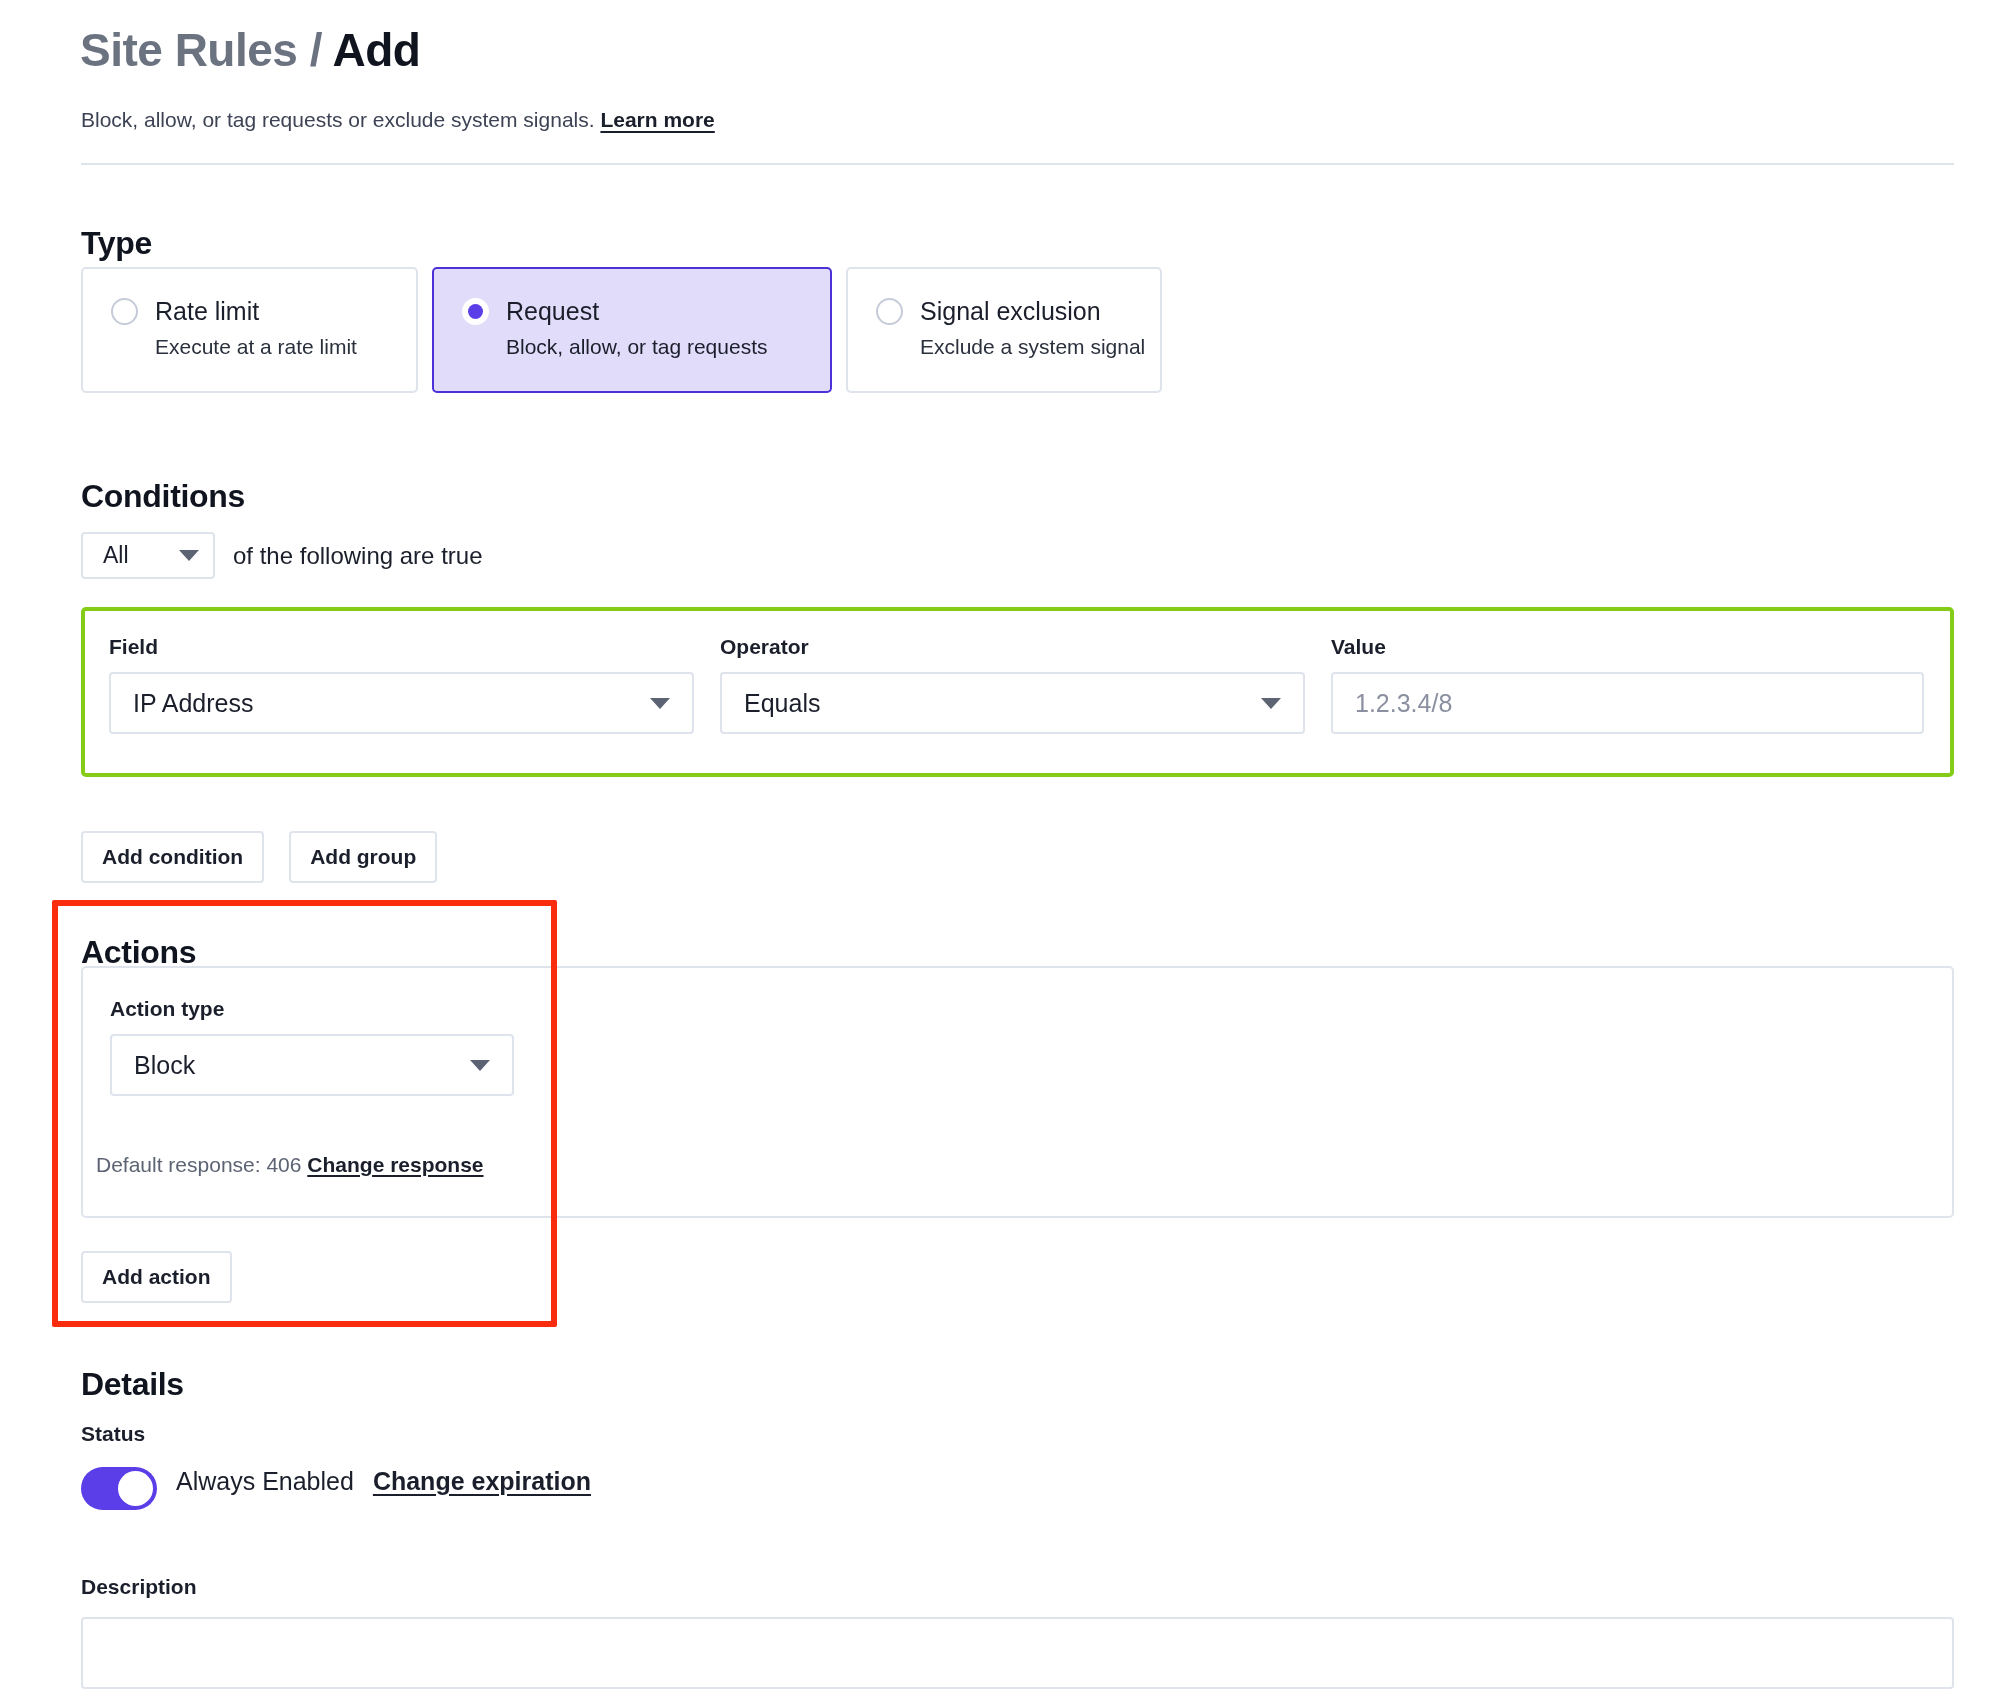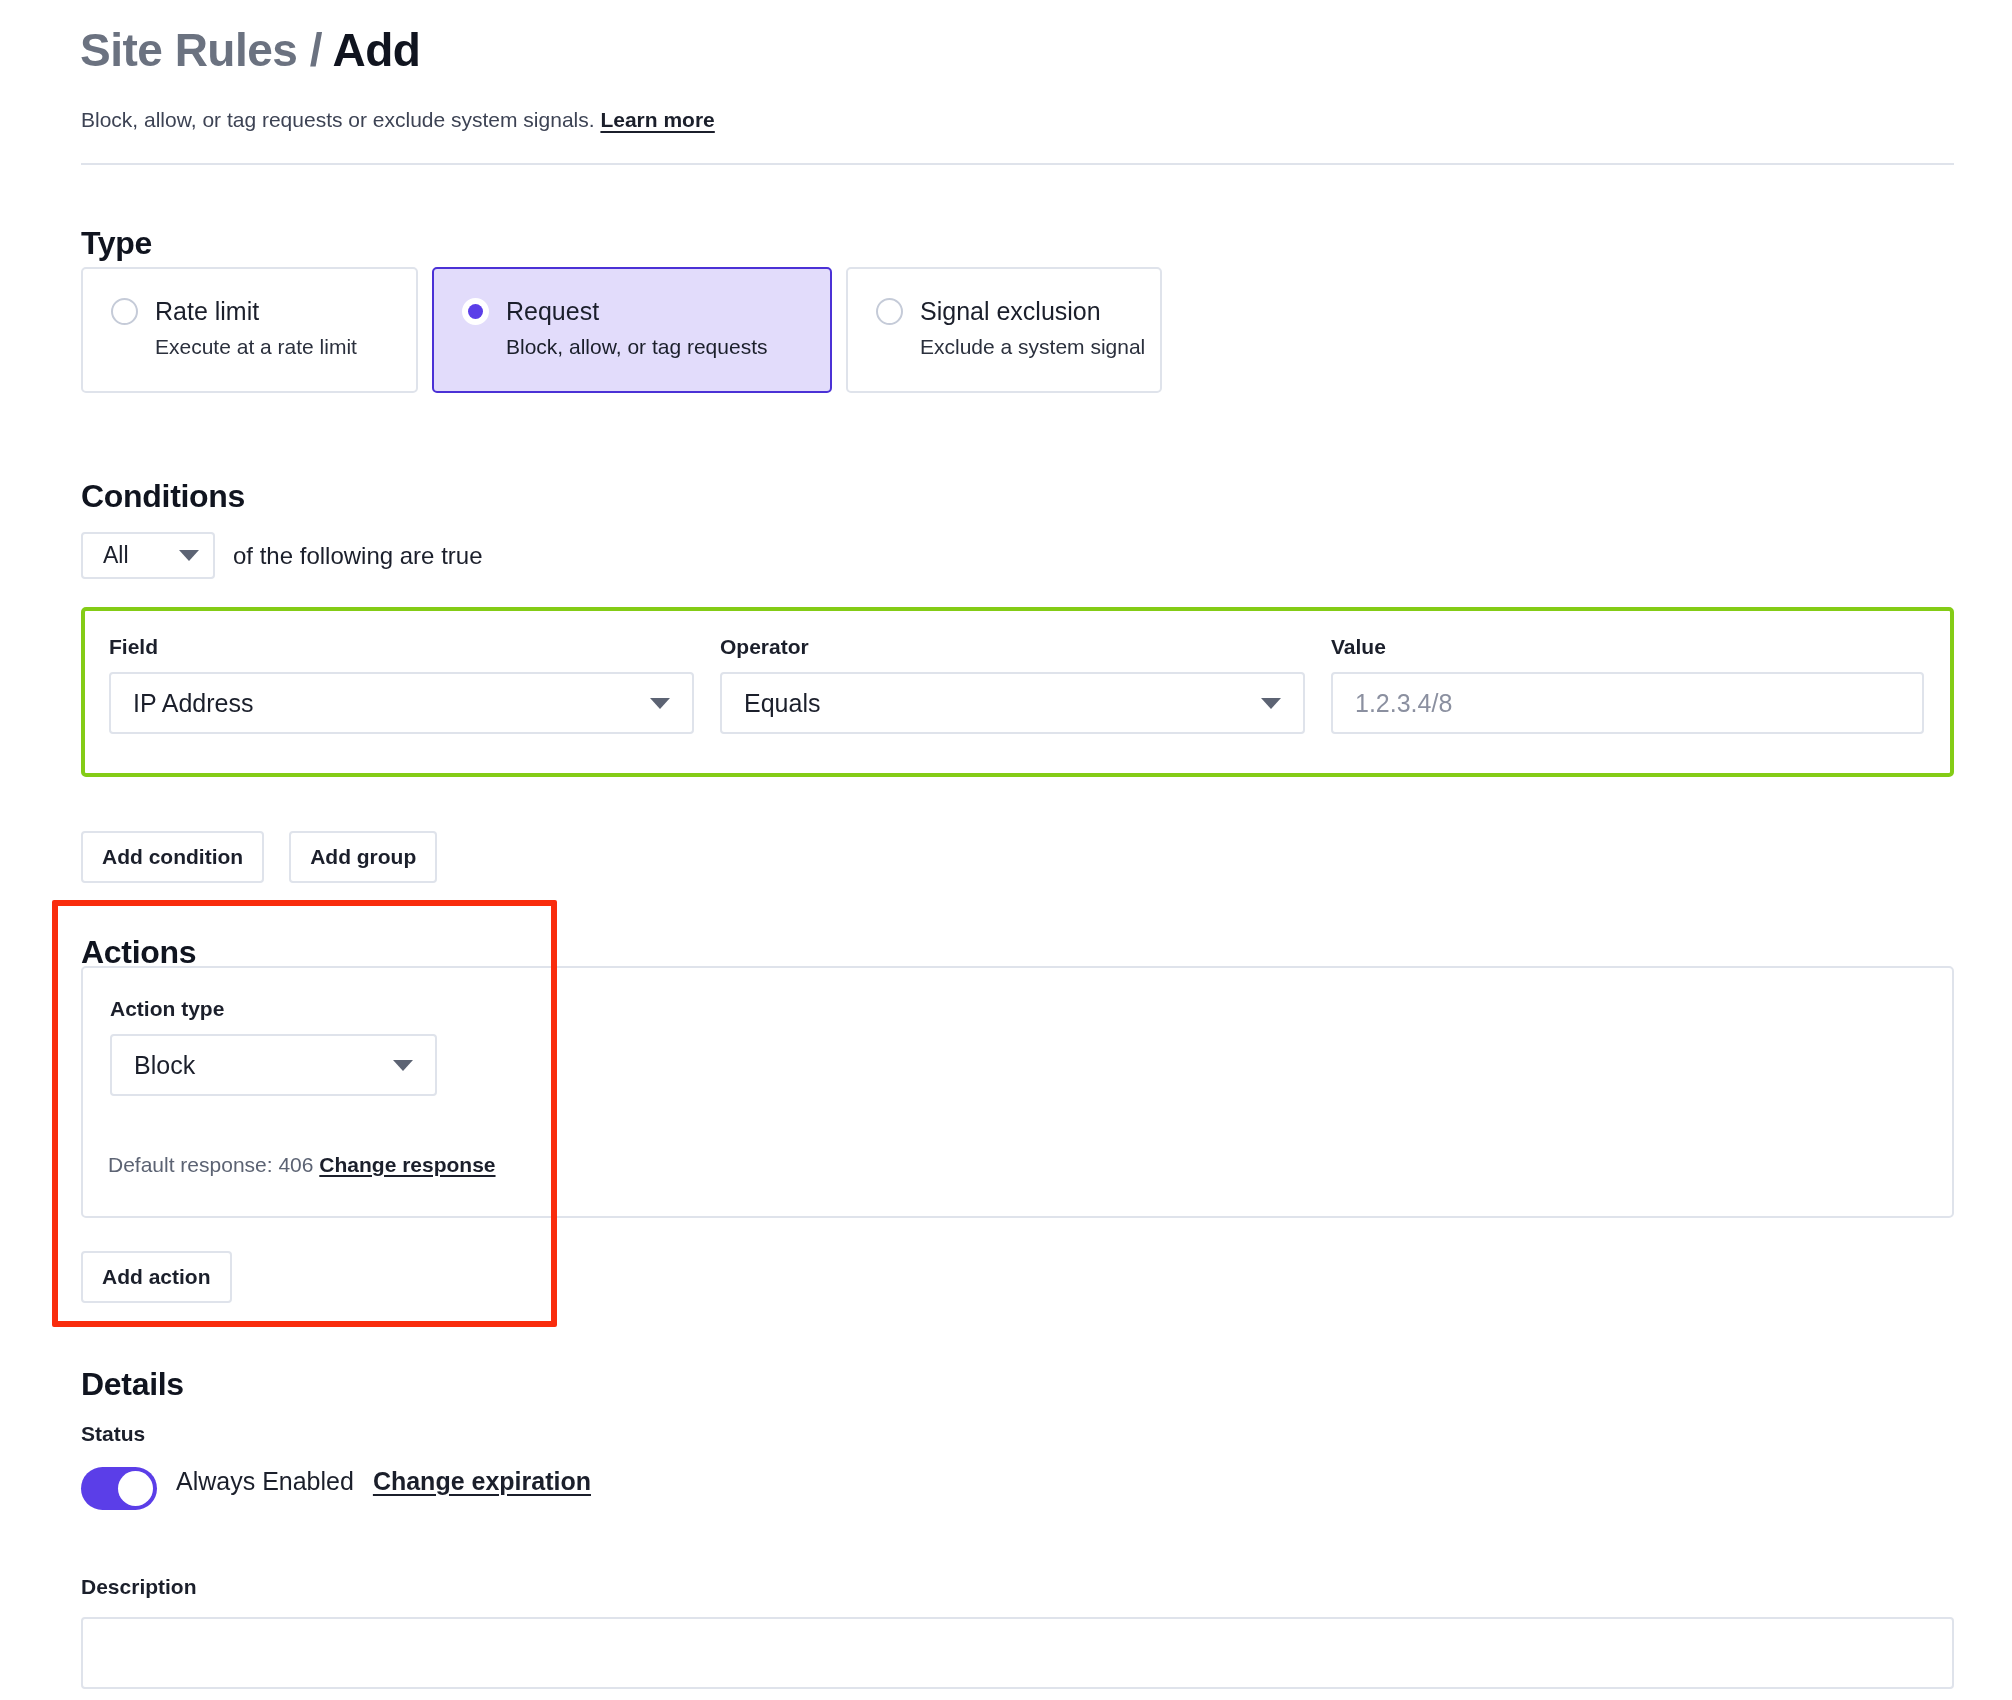--- a/index.html
+++ b/index.html
@@ -247,27 +247,27 @@
     border: 2px solid #dfe3eb;
     border-radius: 5px;
     background: #ffffff;
   }
   .action-inner {
     position: absolute;
     left: 27px;
     top: 29px;
   }
   .action-select {
-    width: 327px;
+    width: 404px;
     height: 62px;
     margin-top: 13px;
   }
   .default-resp {
     position: absolute;
-    left: 108px;
+    left: 96px;
     top: 1153px;
     font-size: 21px;
     color: #5c6373;
     white-space: nowrap;
   }
   .default-resp .change {
     color: #1b1f2b;
     font-weight: bold;
     text-decoration: underline;
     text-underline-offset: 3px;

